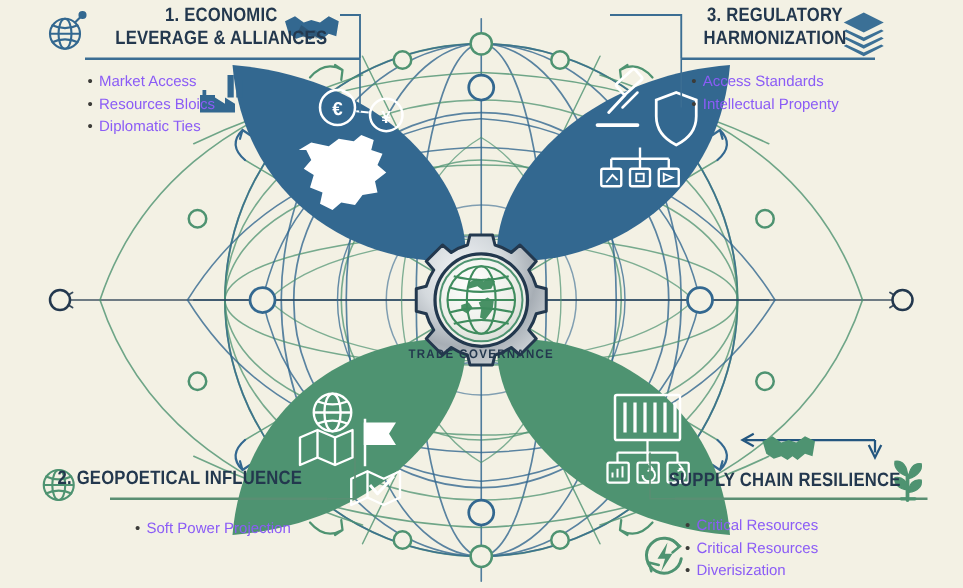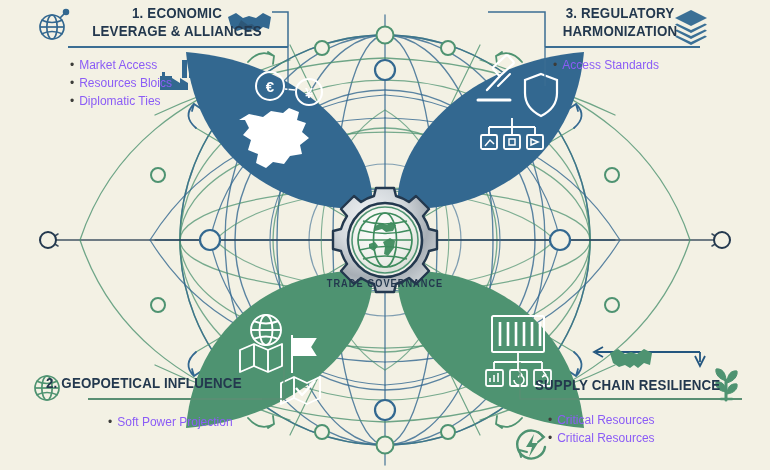--- a/index.html
+++ b/index.html
@@ -461,32 +461,34 @@
     <div>Resources Bloics</div>
     <div>Diplomatic Ties</div>
   </div>
 
   <div class="txt heading" id="q3-head">
     <div>3. REGULATORY</div>
     <div>HARMONIZATION</div>
   </div>
   <div class="txt bullets" id="q3-bul">
     <div>Access Standards</div>
+    <div>Intellectual Propenty</div>
   </div>
 
   <div class="txt heading" id="q2-head">
     <div>2. GEOPOETICAL INFLUENCE</div>
   </div>
   <div class="txt bullets" id="q2-bul">
     <div>Soft Power Projection</div>
   </div>
 
   <div class="txt heading" id="q4-head">
     <div>SUPPLY CHAIN RESILIENCE</div>
   </div>
   <div class="txt bullets" id="q4-bul">
     <div>Critical Resources</div>
     <div>Critical Resources</div>
+    <div>Diverisization</div>
   </div>
 
   <div class="hub-label">TRADE GOVERNANCE</div>
 
 </div>
 
 </body></html>

